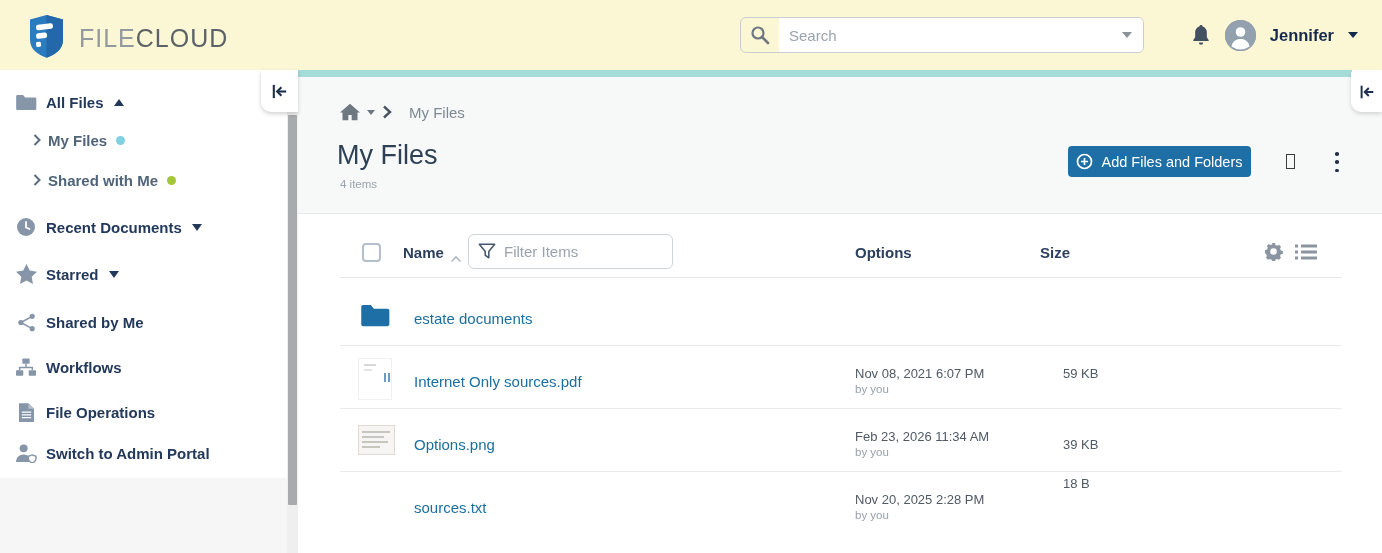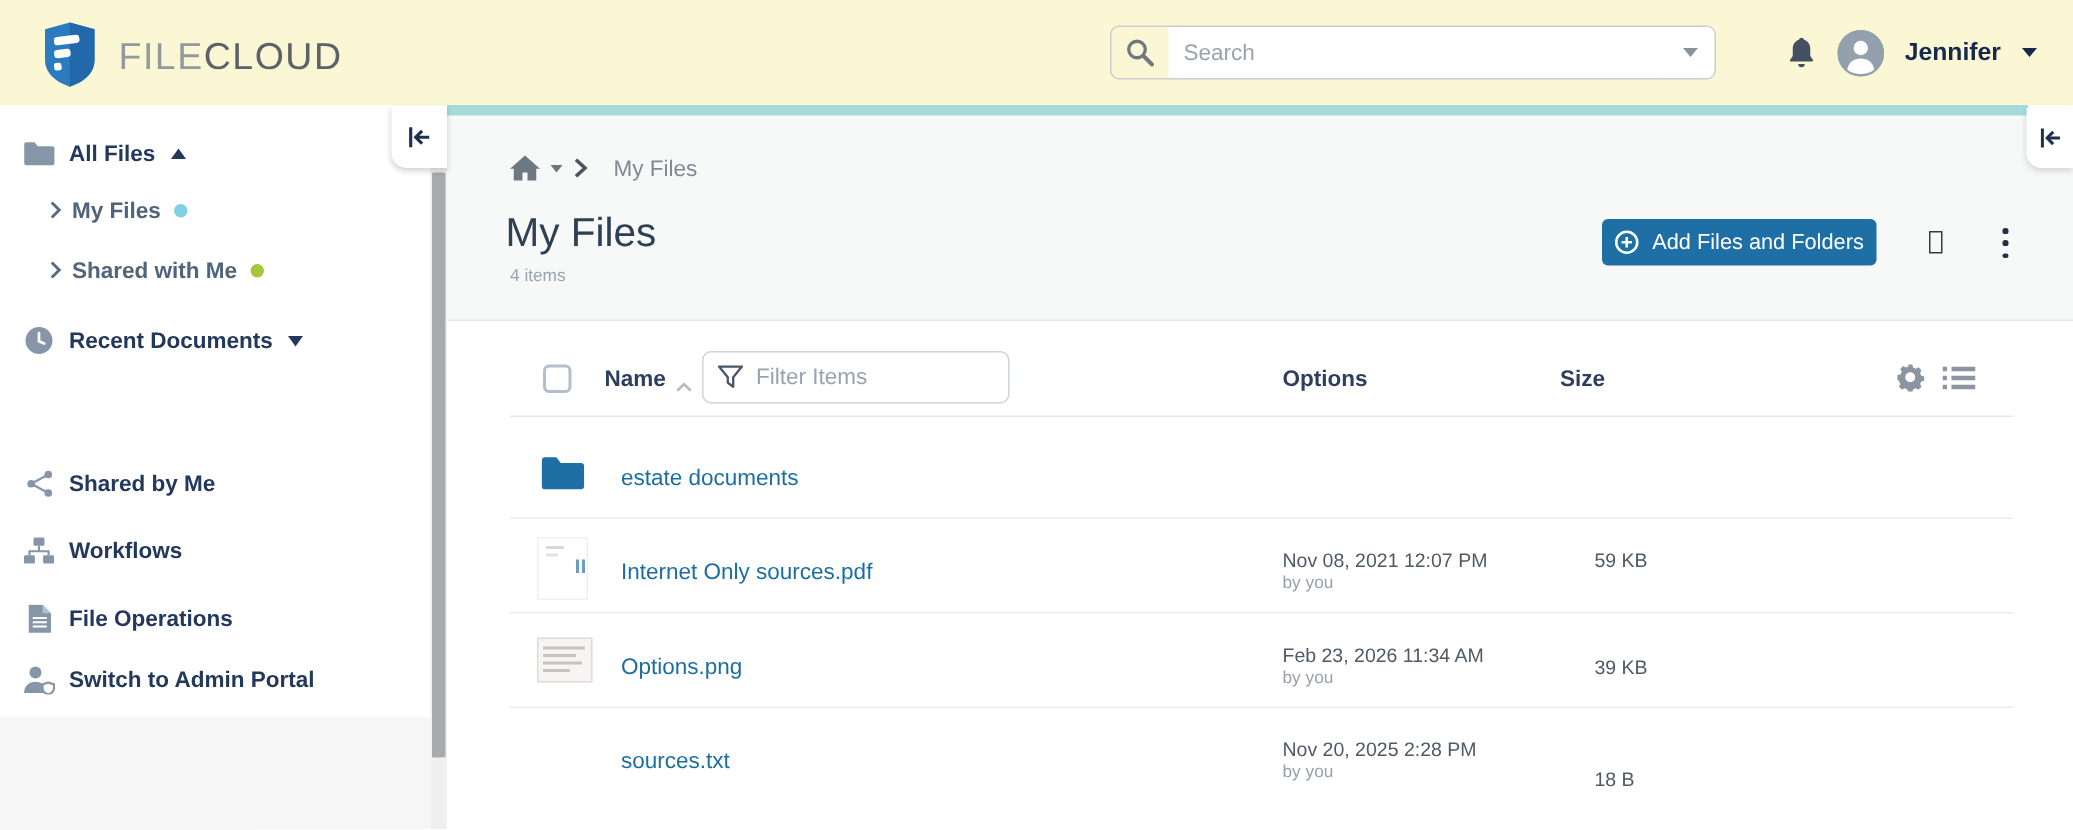--- a/index.html
+++ b/index.html
@@ -172,20 +172,29 @@
       <span class="s-icon">
         <svg width="20" height="20" viewBox="0 0 20 20">
             <circle cx="10" cy="10" r="9" fill="#8795a8"></circle>
             <path d="M10 5v5.5L13.5 12" stroke="#fff" stroke-width="1.8" fill="none" stroke-linecap="round"></path>
           </svg>
       </span>
       <span class="s-label">Recent Documents</span>
       <i class="tri tri-down caret-navy" style="border-top-width:7px;"></i>
     </div>
 
+    <div class="side-item" style="top:191px;">
+      <span class="s-icon">
+        <svg width="21" height="20" viewBox="0 0 24 23">
+            <path fill="#8795a8" d="M12 0l3.7 7.6 8.3 1.2-6 5.9 1.4 8.3L12 19l-7.4 4 1.4-8.3-6-5.9 8.3-1.2z"></path>
+          </svg>
+      </span>
+      <span class="s-label">Starred</span>
+      <i class="tri tri-down caret-navy" style="border-top-width:7px;"></i>
+    </div>
 
     <div class="side-item" style="top:239px;">
       <span class="s-icon">
         <svg width="19" height="19" viewBox="0 0 20 20">
             <path d="M4 10 16 3.5M4 10l12 6.5" stroke="#8795a8" stroke-width="1.6" fill="none"></path>
             <circle cx="4" cy="10" r="2.7" fill="#8795a8"></circle>
             <circle cx="16" cy="3.5" r="2.7" fill="#8795a8"></circle>
             <circle cx="16" cy="16.5" r="2.7" fill="#8795a8"></circle>
           </svg>
       </span>
@@ -330,36 +339,36 @@
     <a class="file-link" style="left:116px;top:240px;">estate documents</a>
     <div class="row-sep" style="top:275px;"></div>
 
     <span class="thumb-pdf">
         <i class="d1"></i>
         <i class="d2"></i>
         <i class="b1"></i>
         <i class="b2"></i>
       </span>
     <a class="file-link" style="left:116px;top:303px;">Internet Only sources.pdf</a>
-    <span class="mod-date" style="top:296px;">Nov 08, 2021 12:07 PM</span>
+    <span class="mod-date" style="top:296px;">Nov 08, 2021 6:07 PM</span>
     <span class="mod-by" style="top:313px;">by you</span>
     <span class="size-val" style="top:296px;">59 KB</span>
     <div class="row-sep" style="top:338px;"></div>
 
     <span class="thumb-img">
       <i style="top:5px;width:28px;"></i>
         <i style="top:10px;width:22px;"></i>
         <i style="top:15px;width:26px;"></i>
         <i style="top:20px;width:18px;"></i>
     </span>
     <a class="file-link" style="left:116px;top:366px;">Options.png</a>
     <span class="mod-date" style="top:359px;">Feb 23, 2026 11:34 AM</span>
     <span class="mod-by" style="top:376px;">by you</span>
     <span class="size-val" style="top:367px;">39 KB</span>
     <div class="row-sep" style="top:401px;"></div>
 
     <a class="file-link" style="left:116px;top:429px;">sources.txt</a>
     <span class="mod-date" style="top:422px;">Nov 20, 2025 2:28 PM</span>
     <span class="mod-by" style="top:439px;">by you</span>
-    <span class="size-val" style="top:442px;">18 B</span>
+    <span class="size-val" style="top:406px;">18 B</span>
   </main>
 
 </div>
 
 </body></html>

